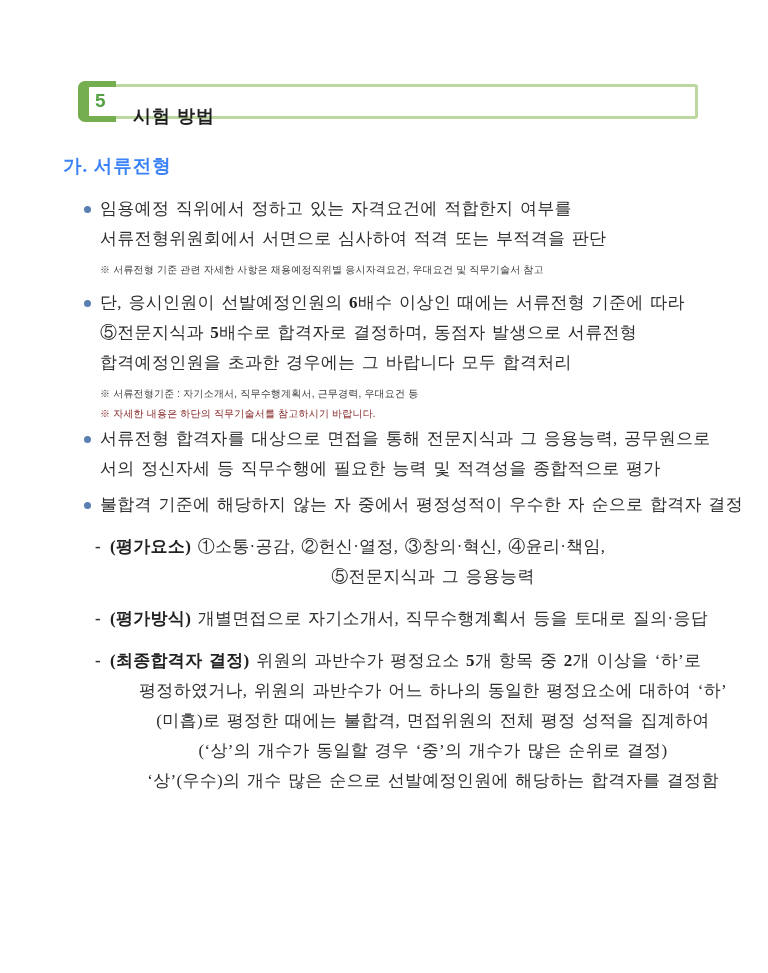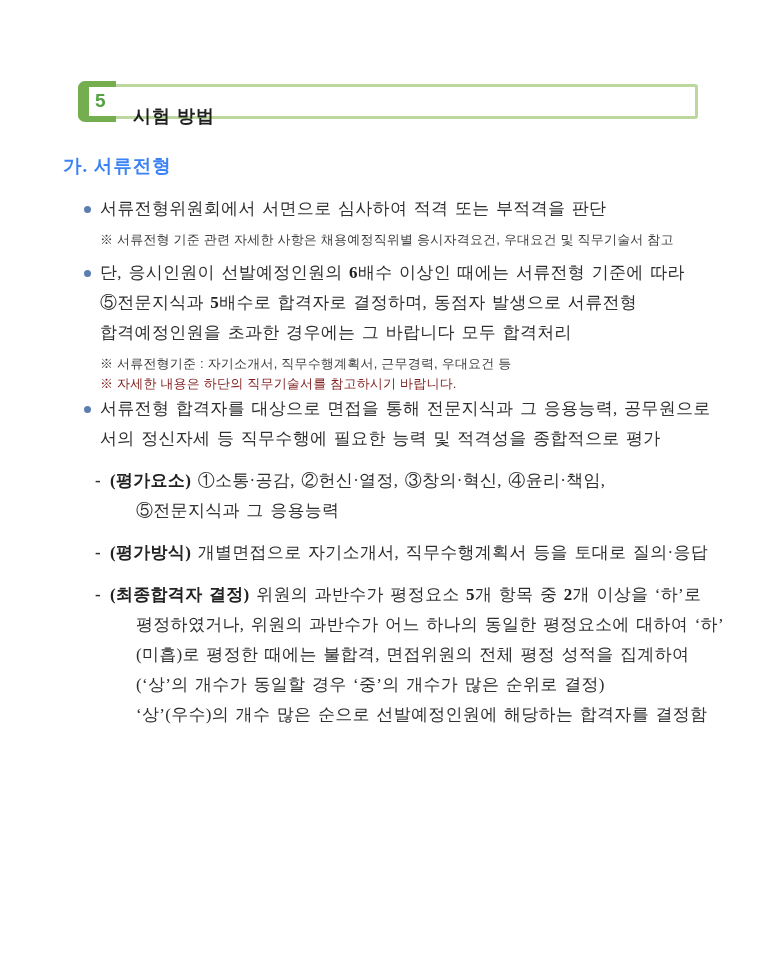--- a/index.html
+++ b/index.html
@@ -57,32 +57,32 @@
     position:absolute; left:21px; top:12px;
     width:7px; height:7px; border-radius:50%;
     background:#5b7fb2;
   }
   .b-body { flex:1; }
   .line { font-size:17px; line-height:30px; letter-spacing:0.3px; word-spacing:2px; white-space:nowrap; }
   b.bnum, .blabel { font-weight:700; color:#222; }
 
   .note {
     font-family:"Liberation Sans", sans-serif;
-    font-size:13px; line-height:20px; color:#3c3c3c;
+    font-size:10px; line-height:20px; color:#3c3c3c;
     margin-left:37px; letter-spacing:0.2px;
     white-space:nowrap;
   }
   .note.first { margin-top:2px; margin-bottom:8px; }
   .note.maroon { color:#7f1d1d; }
   .notes-block { margin-top:4px; }
 
   .dash-item { display:flex; margin-top:12px; }
   .dash-col { flex:0 0 15px; margin-left:32px; font-weight:700; font-size:17px; line-height:30px; }
   .d-body { flex:1; }
-  .cont { margin-left:26px; }
+  .cont { margin-left:18px;text-align:center; }
   .sec-b-gap { margin-top:26px; }
 </style>
 </head>
 <body>
 
 <div class="page">
   <div class="content">
 
     <div class="title-box">
       <span class="bracket"></span>
@@ -90,20 +90,21 @@
       <span class="title-text">시험 방법</span>
     </div>
 
     <div class="sec-heading">가. 서류전형</div>
 
     <div class="bullet">
       <div class="marker-col">
           <span class="dot"></span>
         </div>
       <div class="b-body">
+        <div class="line">임용예정 직위에서 정하고 있는 자격요건에 적합한지 여부를</div>
         <div class="line">서류전형위원회에서 서면으로 심사하여 적격 또는 부적격을 판단</div>
       </div>
     </div>
     <div class="note first">※ 서류전형 기준 관련 자세한 사항은 채용예정직위별 응시자격요건, 우대요건 및 직무기술서 참고</div>
 
     <div class="bullet">
       <div class="marker-col">
           <span class="dot"></span>
         </div>
       <div class="b-body">
@@ -121,20 +122,28 @@
     <div class="bullet">
       <div class="marker-col">
           <span class="dot"></span>
         </div>
       <div class="b-body">
         <div class="line">서류전형 합격자를 대상으로 면접을 통해 전문지식과 그 응용능력, 공무원으로</div>
         <div class="line">서의 정신자세 등 직무수행에 필요한 능력 및 적격성을 종합적으로 평가</div>
       </div>
     </div>
 
+    <div class="bullet">
+      <div class="marker-col">
+          <span class="dot"></span>
+        </div>
+      <div class="b-body">
+        <div class="line">불합격 기준에 해당하지 않는 자 중에서 평정성적이 우수한 자 순으로 합격자 결정</div>
+      </div>
+    </div>
 
     <div class="dash-item">
       <div class="dash-col">-</div>
       <div class="d-body">
         <div class="line"><span class="blabel">(평가요소)</span><span> ①소통·공감, ②헌신·열정, ③창의·혁신, ④윤리·책임,</span></div>
         <div class="line cont">⑤전문지식과 그 응용능력</div>
       </div>
     </div>
 
     <div class="dash-item">

